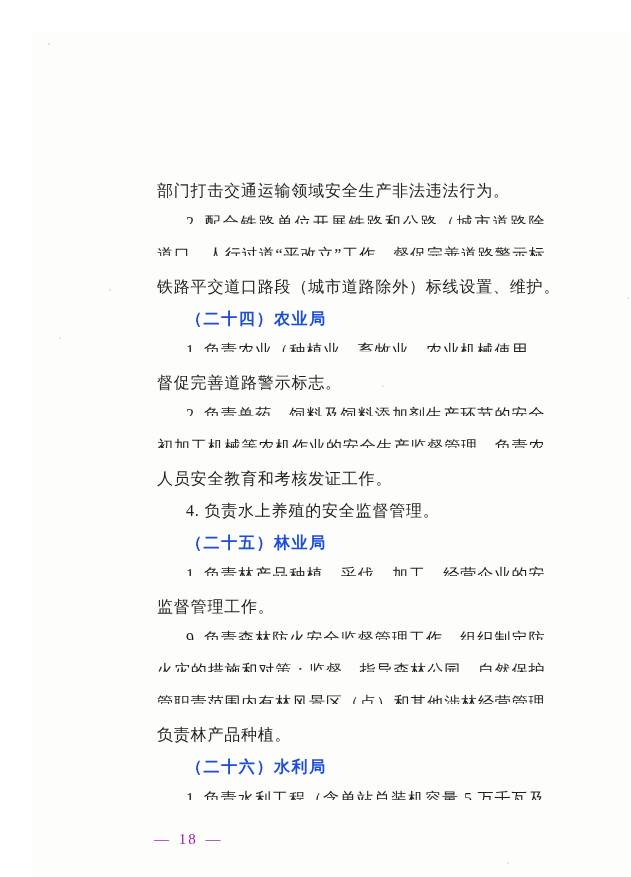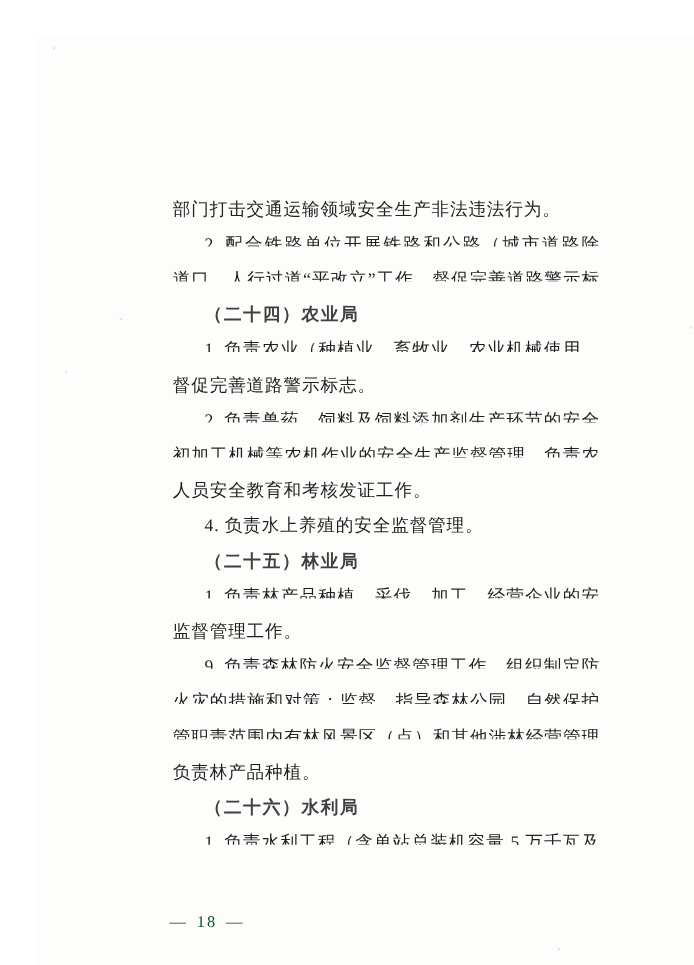--- a/index.html
+++ b/index.html
@@ -54,39 +54,40 @@
   .line.fill, .line.indent-fill {
     letter-spacing: 0.4px;
     text-align: justify;
     text-align-last: justify;
     white-space: normal;
     overflow: hidden;
   }
   .line.heading {
     font-weight: bold;
     letter-spacing: 1.6px;
-    color: #404040;
+    color: #1d4ed8;
   }
   .page-number {
     position: absolute;
     left: 106px; top: 783px;
     font-size: 15px;
     letter-spacing: 2px;
-    color: #14532d;
+    color: #a21caf;
     word-spacing: 2px;
   }
 </style>
 </head>
 <body>
 
 <div class="page">
   <div class="doc-body">
       <div class="line plain">部门打击交通运输领域安全生产非法违法行为。</div>
       <div class="line indent-fill">2. 配合铁路单位开展铁路和公路（城市道路除外）平交</div>
       <div class="line fill">道口、人行过道“平改立”工作，督促完善道路警示标志、</div>
+      <div class="line plain">铁路平交道口路段（城市道路除外）标线设置、维护。</div>
       <div class="line heading">（二十四）农业局</div>
       <div class="line indent-fill">1. 负责农业（种植业、畜牧业、农业机械使用、农垦）</div>
       <div class="line plain">督促完善道路警示标志。</div>
       <div class="line indent-fill">2. 负责兽药、饲料及饲料添加剂生产环节的安全生产监</div>
       <div class="line fill">初加工机械等农机作业的安全生产监督管理，负责农机驾驶</div>
       <div class="line plain">人员安全教育和考核发证工作。</div>
       <div class="line indent">4. 负责水上养殖的安全监督管理。</div>
       <div class="line heading">（二十五）林业局</div>
       <div class="line indent-fill">1. 负责林产品种植、采伐、加工、经营企业的安全生产</div>
       <div class="line plain">监督管理工作。</div>

